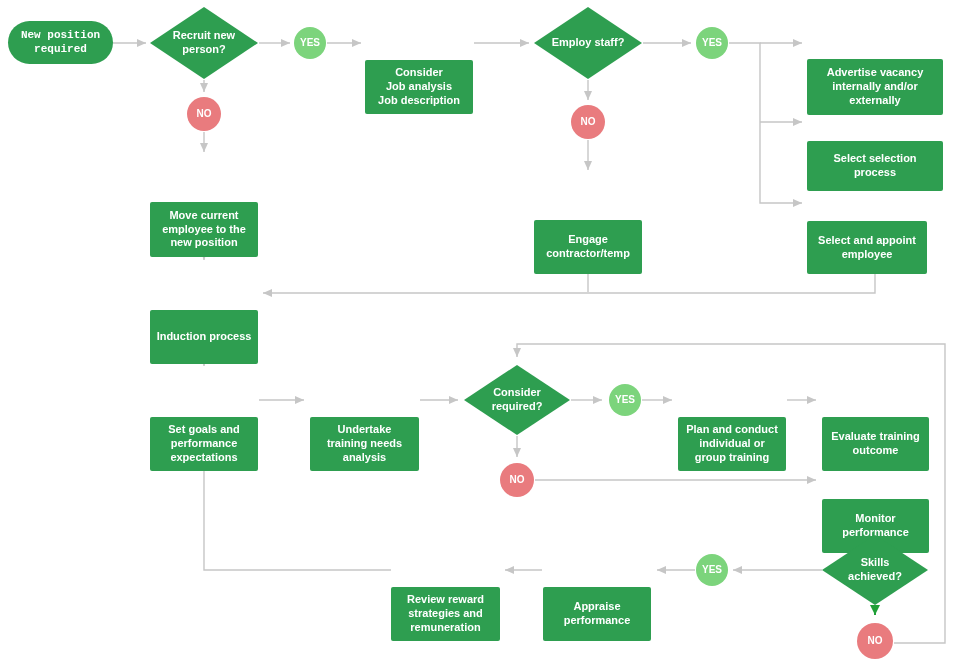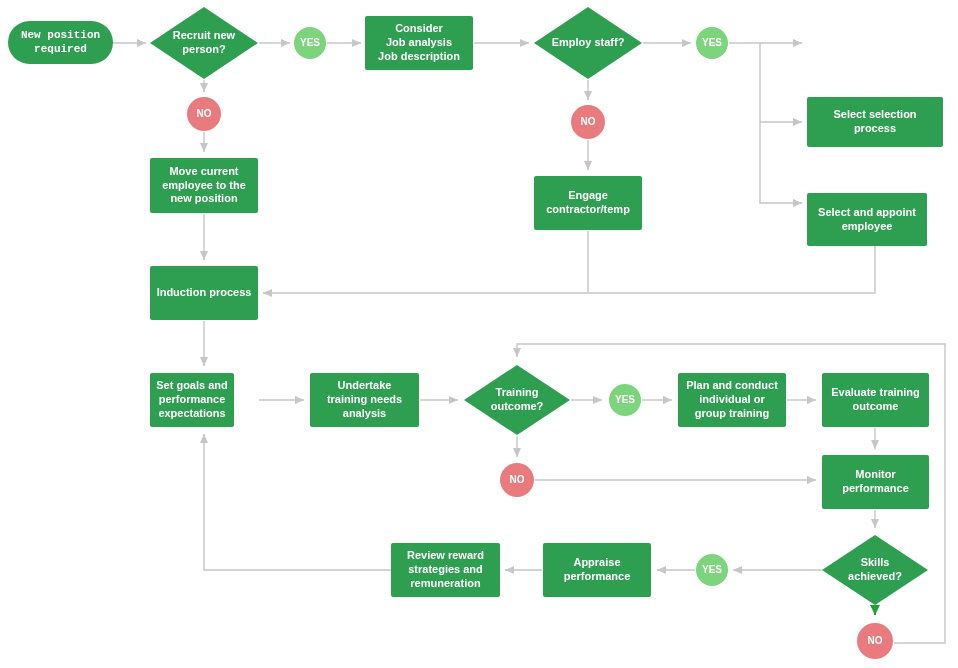--- a/index.html
+++ b/index.html
@@ -19,21 +19,21 @@
   }
   .edges{position:absolute;left:0;top:0;z-index:1;}
   .edge{fill:none;stroke:var(--connector-gray);stroke-width:1.4;}
   .edge-green{fill:none;stroke:var(--arrow-green);stroke-width:2;}
   .node{
     position:absolute;z-index:2;display:flex;align-items:center;justify-content:center;
     text-align:center;color:var(--text-white);font-weight:700;font-size:11px;line-height:1.25;
     box-sizing:border-box;
   }
   .node span{white-space:pre-line;}
-  .process{background:var(--node-green);border-radius:2px;padding:2px 6px;}
+  .process{background:var(--node-green);border-radius:2px;padding:2px 6px;margin-top:44px;}
   .terminator{background:var(--node-green);border-radius:22px;padding:2px 10px;font-family:Liberation Mono, monospace;}
   .decision{background:var(--node-green);clip-path:polygon(50% 0,100% 50%,50% 100%,0 50%);padding:0 14px;}
   .badge{border-radius:50%;font-size:10px;}
   .badge-yes{background:var(--yes-green);}
   .badge-no{background:var(--no-red);}
 </style>
 </head>
 <body>
 
 <div class="stage">
@@ -93,49 +93,52 @@
       <span>Consider
 Job analysis
 Job description</span>
     </div>
   <div class="node decision" style="left:534px;top:7px;width:108px;height:72px">
       <span>Employ staff?</span>
     </div>
   <div class="node badge badge-yes" style="left:696px;top:27px;width:32px;height:32px">
       <span>YES</span>
     </div>
+  <div class="node process" style="left:807px;top:15px;width:136px;height:56px">
+      <span>Advertise vacancy internally and/or externally</span>
+    </div>
   <div class="node badge badge-no" style="left:187px;top:97px;width:34px;height:34px">
       <span>NO</span>
     </div>
   <div class="node process" style="left:807px;top:97px;width:136px;height:50px">
       <span>Select selection process</span>
     </div>
   <div class="node badge badge-no" style="left:571px;top:105px;width:34px;height:34px">
       <span>NO</span>
     </div>
   <div class="node process" style="left:150px;top:158px;width:108px;height:55px">
       <span>Move current employee to the new position</span>
     </div>
   <div class="node process" style="left:534px;top:176px;width:108px;height:54px">
       <span>Engage contractor/temp</span>
     </div>
-  <div class="node process" style="left:807px;top:193px;width:120px;height:53px">
+  <div class="node process" style="left:807px;top:177px;width:120px;height:53px">
       <span>Select and appoint employee</span>
     </div>
   <div class="node process" style="left:150px;top:266px;width:108px;height:54px">
       <span>Induction process</span>
     </div>
-  <div class="node process" style="left:150px;top:373px;width:84px;height:54px">
+  <div class="node process" style="left:150px;top:373px;width:108px;height:54px">
       <span>Set goals and performance expectations</span>
     </div>
   <div class="node process" style="left:310px;top:373px;width:109px;height:54px">
       <span>Undertake training needs analysis</span>
     </div>
   <div class="node decision" style="left:464px;top:365px;width:106px;height:70px">
-      <span>Training outcome?</span>
+      <span>Consider required?</span>
     </div>
   <div class="node badge badge-yes" style="left:609px;top:384px;width:32px;height:32px">
       <span>YES</span>
     </div>
   <div class="node process" style="left:678px;top:373px;width:108px;height:54px">
       <span>Plan and conduct individual or group training</span>
     </div>
   <div class="node process" style="left:822px;top:373px;width:107px;height:54px">
       <span>Evaluate training outcome</span>
     </div>

